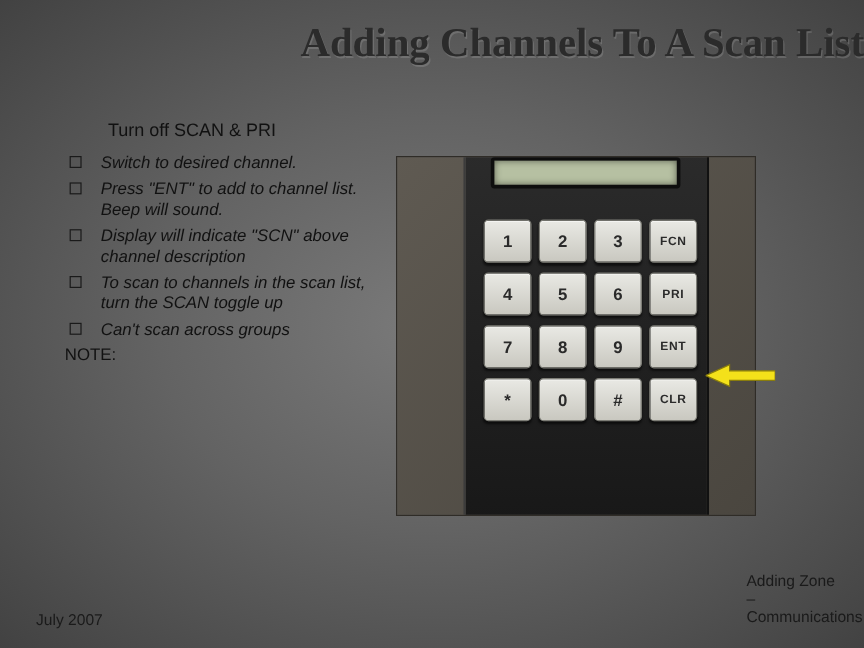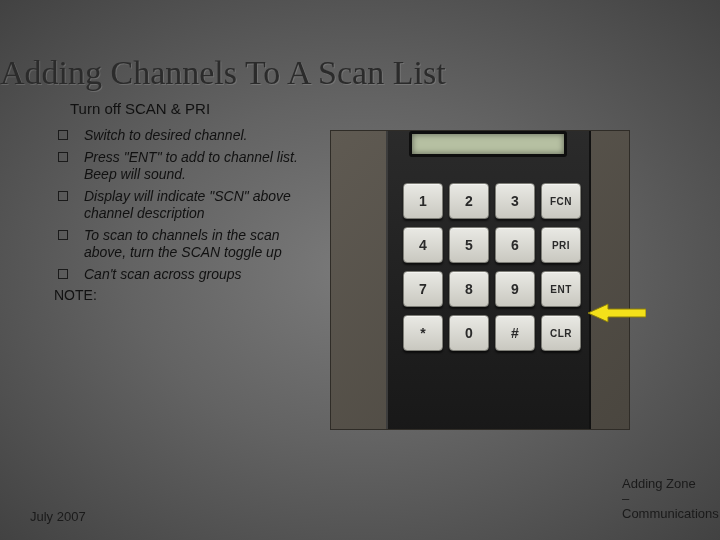--- a/index.html
+++ b/index.html
@@ -6,36 +6,35 @@
   html, body { width: 720px; height: 540px; overflow: hidden; }
   body {
     font-family: Arial, Helvetica, sans-serif;
     background: radial-gradient(ellipse at center, #7a7a7a 0%, #636363 45%, #4e4e4e 80%, #424242 100%);
     color: #1a1a1a;
     position: relative;
   }
   .title {
     font-family: Georgia, 'Times New Roman', serif;
     font-size: 34px;
-    font-weight: normal;
-    text-align: left;
+    font-weight: bold;
+    text-align: right;
     color: #2b2b2b;
     padding-top: 18px;
     text-shadow: 1px 1px 0 rgba(180,180,180,0.25);
-    margin-top: 36px;
   }
   .content {
     position: absolute;
     top: 100px;
     left: 30px;
     width: 280px;
   }
   .intro {
     font-size: 15px;
-    margin: 0 0 10px 40px;
+    margin: 0 0 10px 60px;
     color: #111;
   }
   ul.bullets {
     list-style: none;
     padding-left: 24px;
     font-style: italic;
   }
   ul.bullets li {
     position: relative;
     font-size: 14px;
@@ -150,21 +149,21 @@
 <body>
 
 <h1 class="title">Adding Channels To A Scan List</h1>
 
 <div class="content">
   <p class="intro">Turn off SCAN &amp; PRI</p>
   <ul class="bullets">
     <li>Switch to desired channel.</li>
     <li>Press "ENT" to add to channel list. Beep will sound.</li>
     <li>Display will indicate "SCN" above channel description</li>
-    <li>To scan to channels in the scan above, turn the SCAN toggle up</li>
+    <li>To scan to channels in the scan list, turn the SCAN toggle up</li>
     <li>Can't scan across groups</li>
   </ul>
   <p class="note">
     <span class="note-label">NOTE:</span>
   </p>
 </div>
 
 <div class="radio-box">
   <div class="radio-body"></div>
   <div class="radio-screen"></div>

